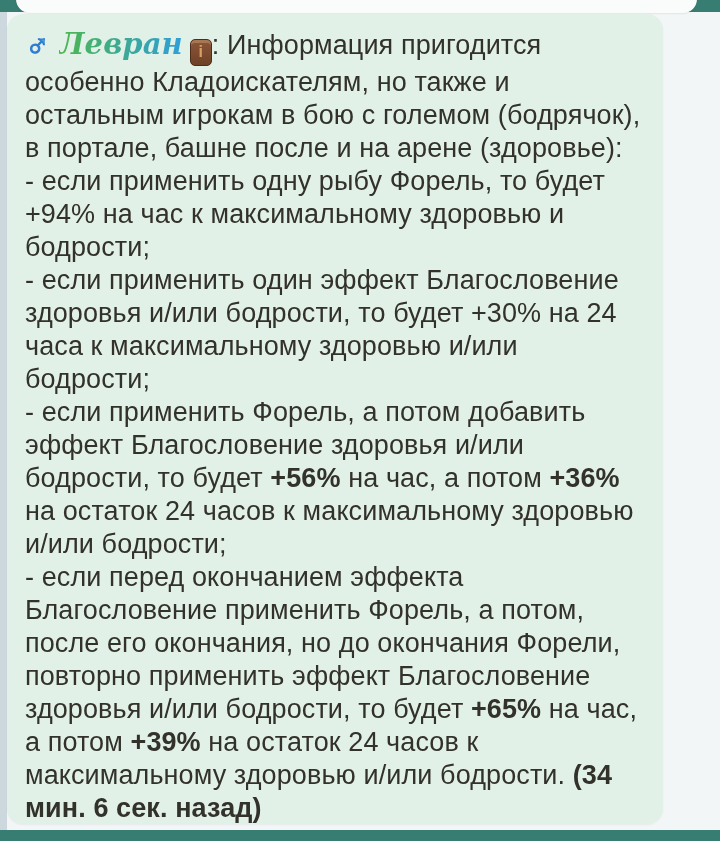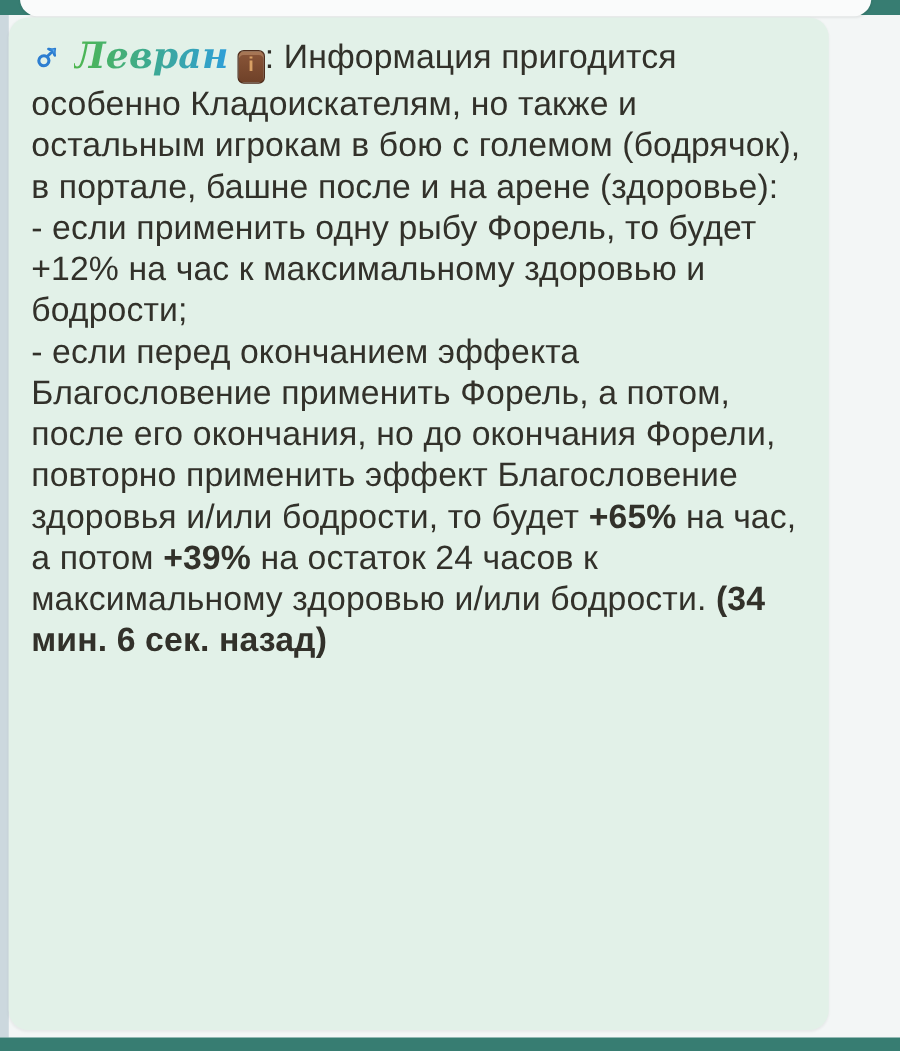--- a/index.html
+++ b/index.html
@@ -92,19 +92,21 @@
   <div class="prev-card"></div>
   <div class="left-strip"></div>
 
   <div class="msg-card">
     <div class="msg-text">
       <div class="para" id="intro-para">
         <span class="gender">♂</span><span class="uname">Левран</span><span class="item-ico">
             <span class="item-i">i</span>
           </span><span class="colon">: </span>
       <span>Информация пригодится особенно Кладоискателям, но также и остальным игрокам в бою с големом (бодрячок), в портале, башне после и на арене (здоровье):</span></div>
-    <div class="para"><span>- если применить одну рыбу Форель, то будет +12% на час к максимальному здоровью и бодрости;</span></div>
+    <div class="para"><span>- если применить одну рыбу Форель, то будет +94% на час к максимальному здоровью и бодрости;</span></div>
+        <div class="para"><span>- если применить один эффект Благословение здоровья и/или бодрости, то будет +30% на 24 часа к максимальному здоровью и/или бодрости;</span></div>
+        <div class="para"><span>- если применить Форель, а потом добавить эффект Благословение здоровья и/или бодрости, то будет </span><span class="b">+56%</span><span> на час, а потом </span><span class="b">+36%</span><span> на остаток 24 часов к максимальному здоровью и/или бодрости;</span></div>
         <div class="para"><span>- если перед окончанием эффекта Благословение применить Форель, а потом, после его окончания, но до окончания Форели, повторно применить эффект Благословение здоровья и/или бодрости, то будет </span><span class="b">+65%</span><span> на час, а потом </span><span class="b">+39%</span><span> на остаток 24 часов к максимальному здоровью и/или бодрости. </span><span class="b">(34 мин. 6 сек. назад)</span></div>
       </div>
   </div>
 
   <div class="bottom-teal"></div>
 </div>
 
 </body></html>

